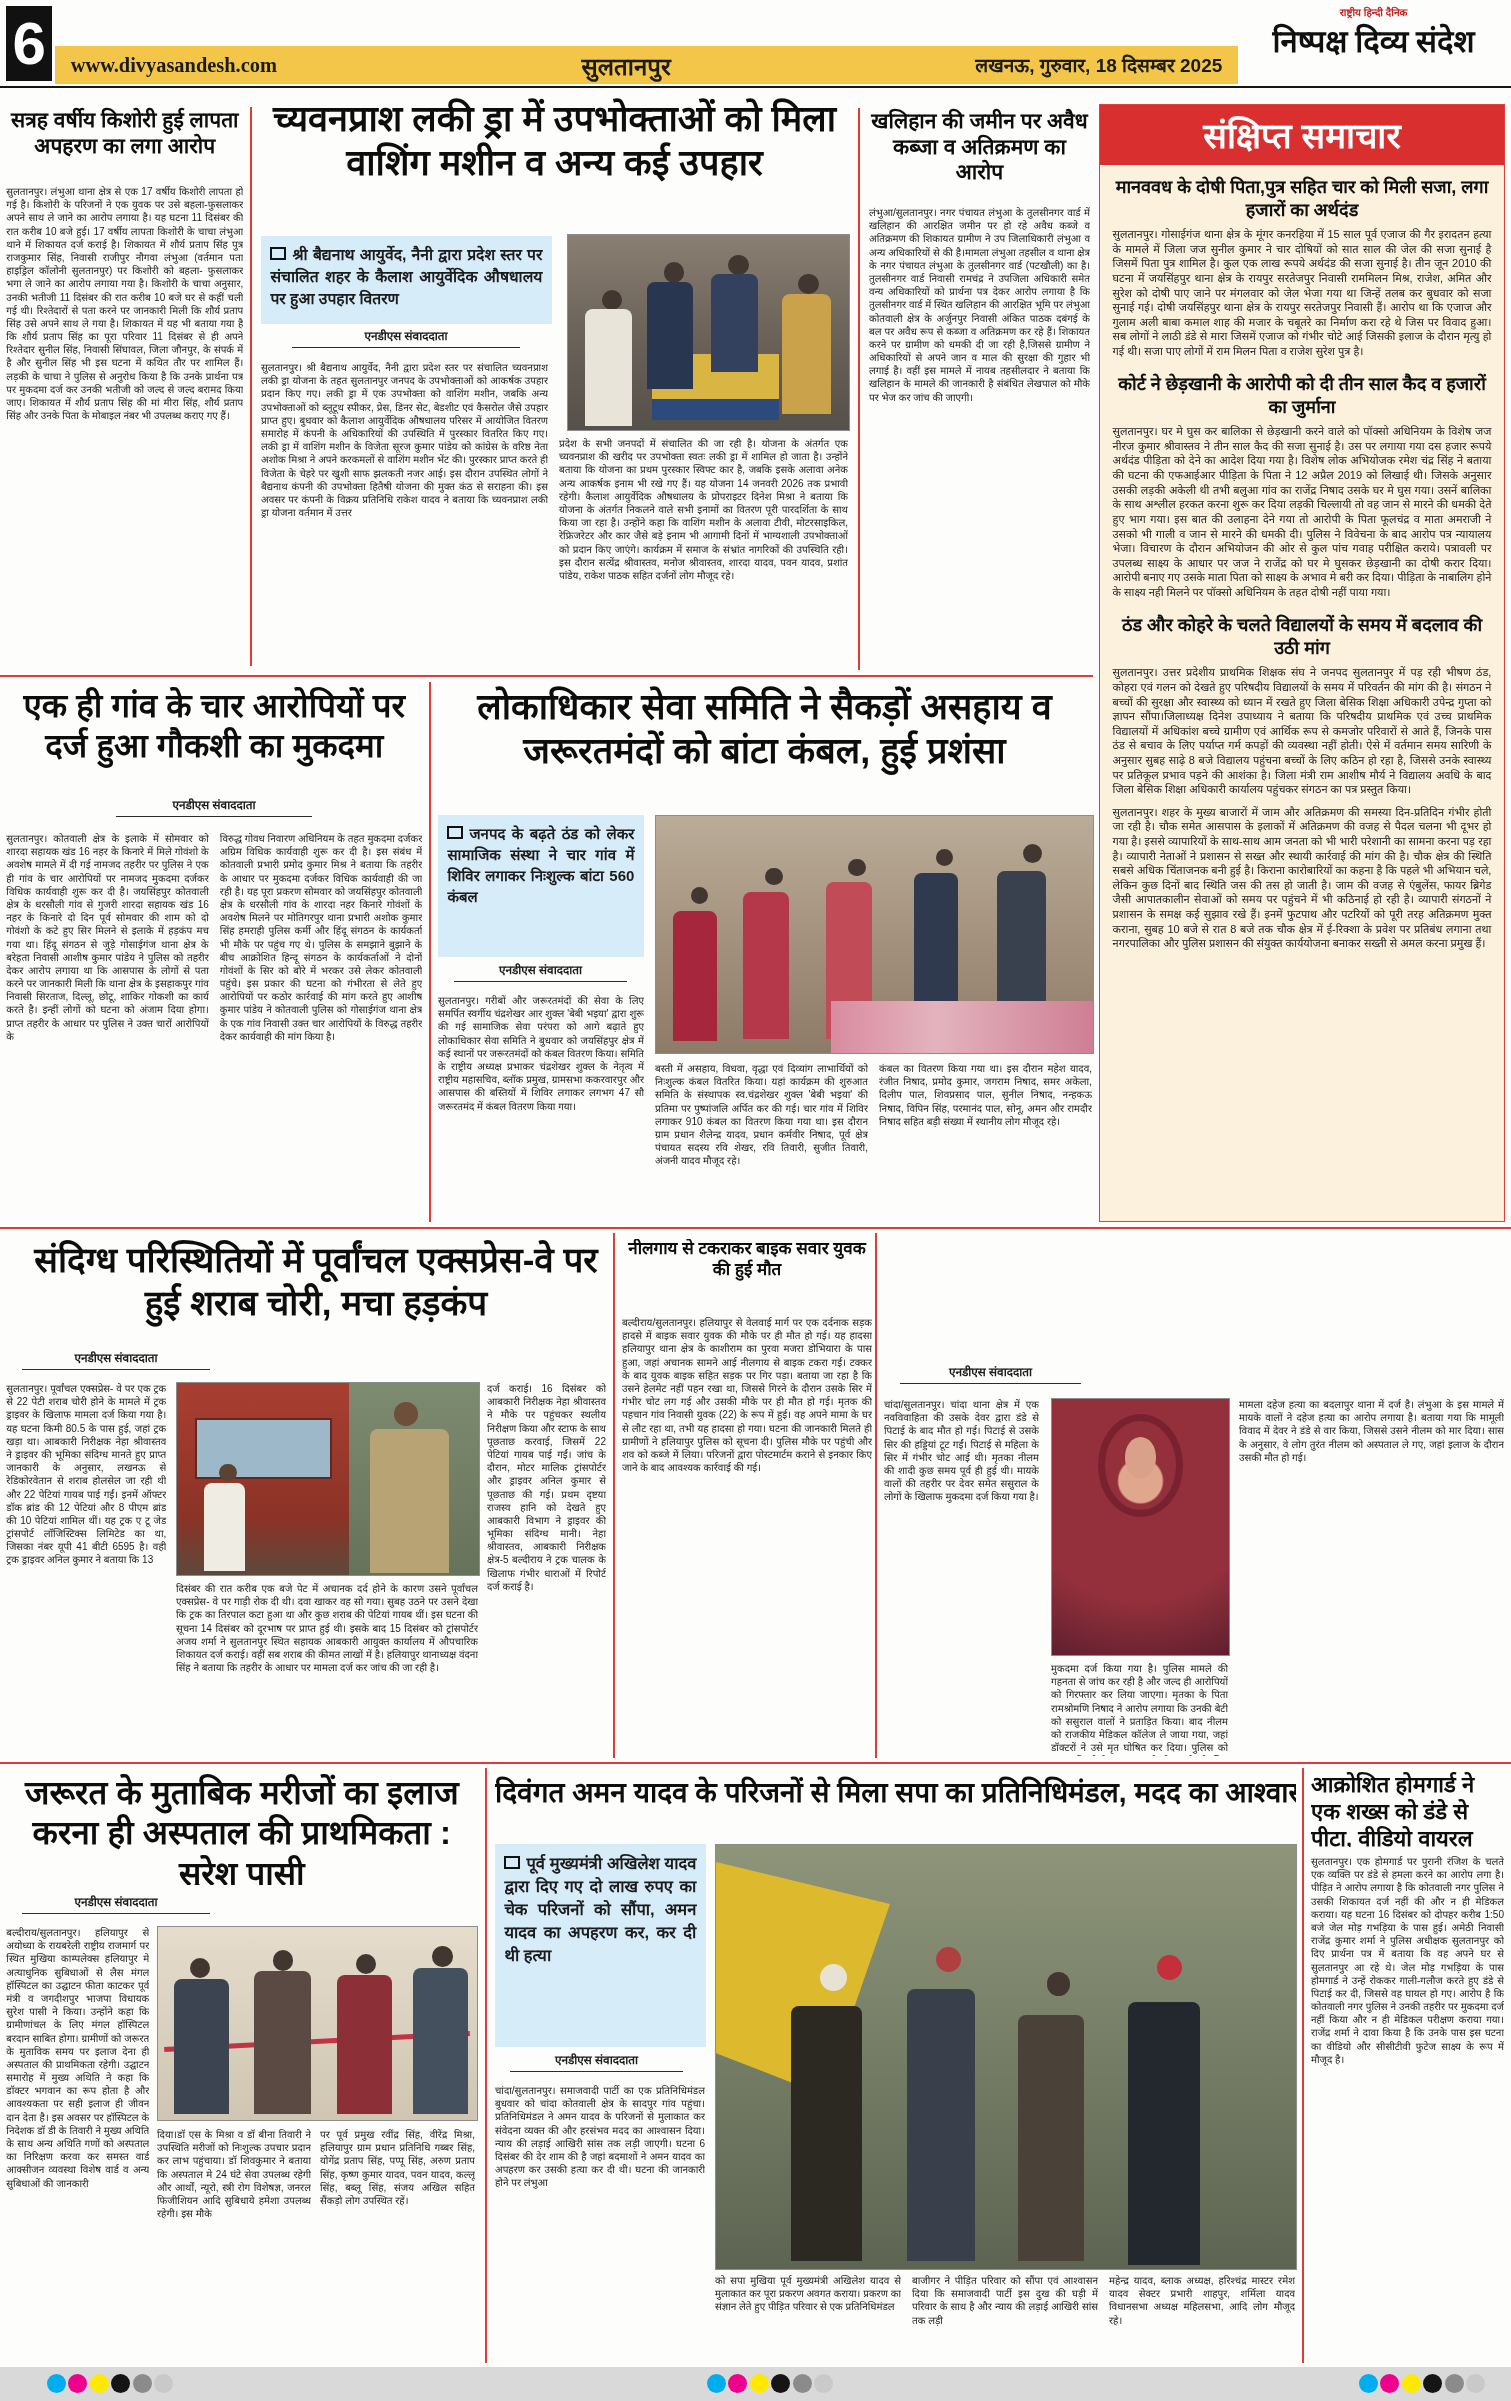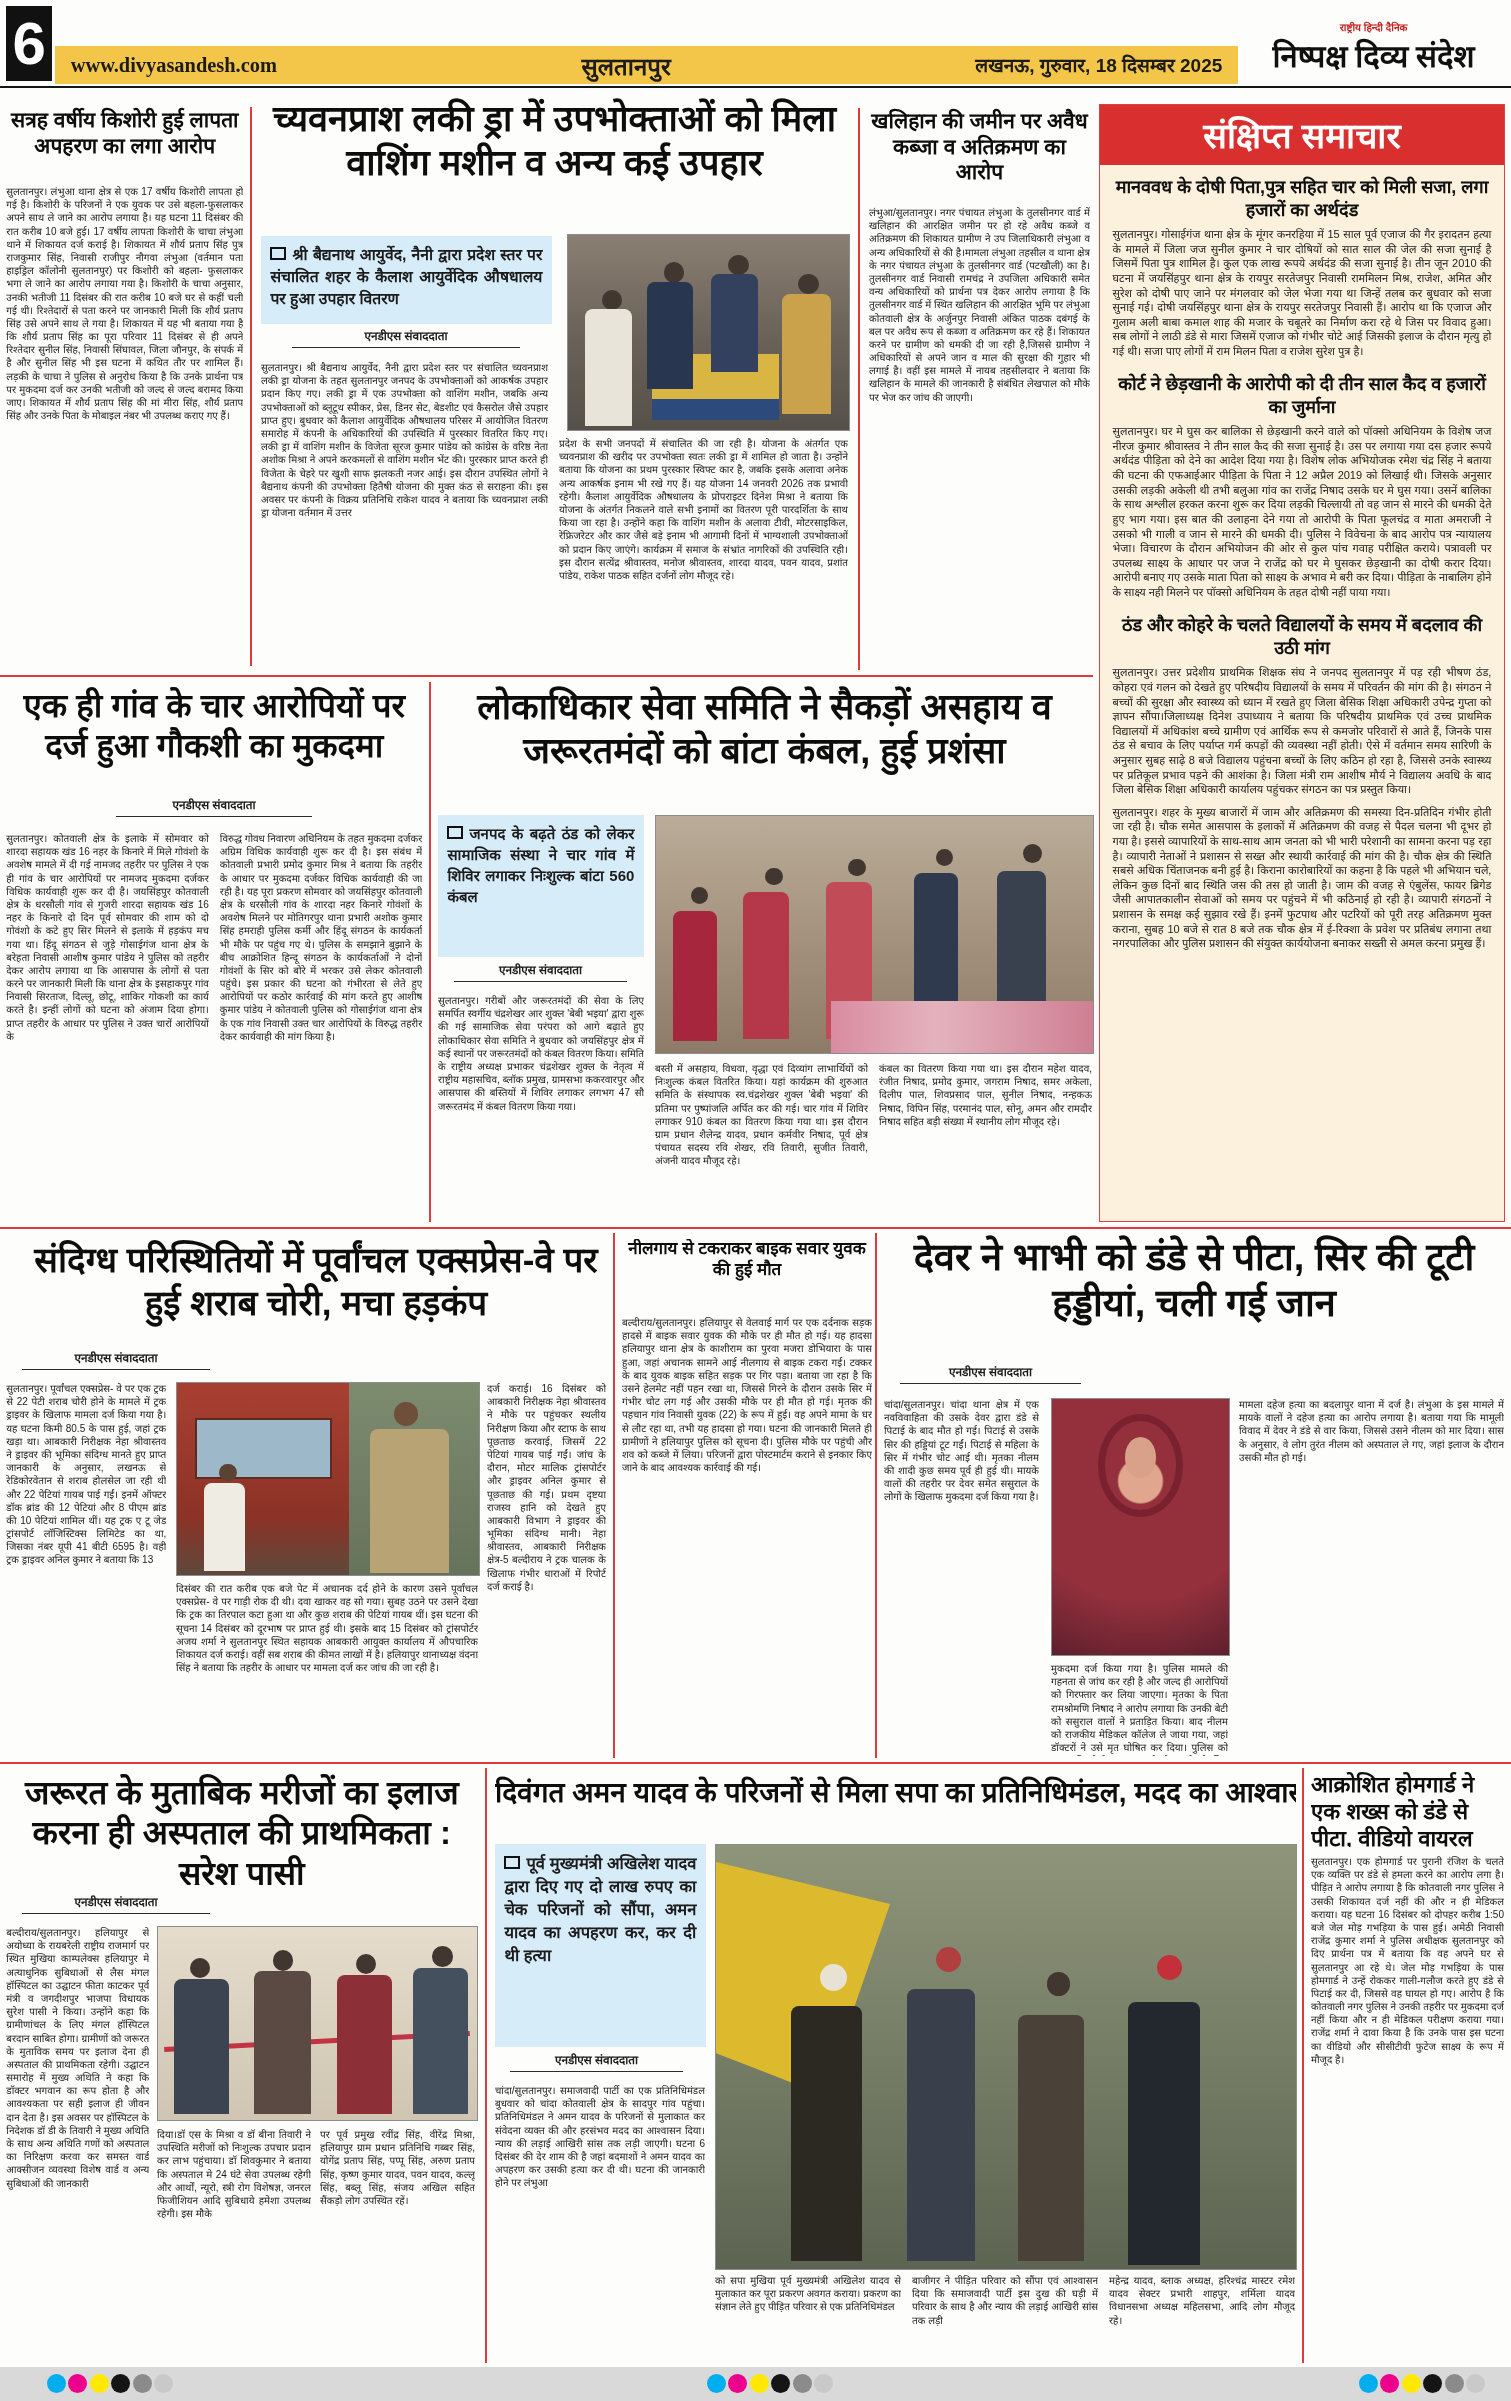--- a/index.html
+++ b/index.html
@@ -19,21 +19,21 @@
   .cols>div{flex:1;}
   .ph{position:absolute;overflow:hidden;border:0.8px solid #8c8c8c;}
   .hd{position:absolute;border-radius:50%;background:#423730;}
   .tor{position:absolute;border-radius:7.9px 7.9px 0 0;}
   
   .numbox{background:#111;color:#fff;font-weight:800;font-size:60px;display:flex;align-items:center;justify-content:center;}
   .band{background:#f3c649;display:flex;align-items:center;justify-content:space-between;padding:0 15.7px;box-sizing:border-box;}
   .band .site{font-weight:700;font-size:20.4px;font-family:"Liberation Serif","DejaVu Serif",serif;}
   .band .ed{font-weight:800;font-size:24px;}
   .band .dt{font-weight:700;font-size:19px;}
-  .mast{display:flex;flex-direction:column;align-items:center;justify-content:flex-start;overflow:hidden;margin-top:15px;}
+  .mast{display:flex;flex-direction:column;align-items:center;justify-content:flex-start;overflow:hidden;}
   .mast .tag{color:#c42222;font-weight:700;font-size:10.2px;}
   .mast .nm{color:#101010;font-weight:800;font-size:31px;font-family:"Liberation Serif","DejaVu Serif",serif;white-space:nowrap;}
   
   .briefs{background:#fbf1dc;border:1.6px solid #e04040;box-sizing:border-box;overflow:hidden;}
   .briefs-head{background:#d92f2f;color:#fff;font-weight:800;font-size:35px;text-align:center;padding:6.3px 0;}
   .brief{padding:4.7px 12.6px 3.1px;}
   .brief .btt{font-weight:800;font-size:18px;text-align:center;line-height:1.3;margin:6.3px 0 4.7px;color:#101010;}
   .brief .bbd{font-size:11px;line-height:1.33;text-align:justify;}
   .ftr{background:#d9d9d9;}
   .dots{position:absolute;top:7px;display:flex;gap:2.4px;}
@@ -155,21 +155,20 @@
   <div class="abs cols" style="left:176px;top:1582px;width:302px;height:174px;">
     <div class="bt">दिसंबर की रात करीब एक बजे पेट में अचानक दर्द होने के कारण उसने पूर्वांचल एक्सप्रेस- वे पर गाड़ी रोक दी थी। दवा खाकर वह सो गया। सुबह उठने पर उसने देखा कि ट्रक का तिरपाल कटा हुआ था और कुछ शराब की पेटियां गायब थीं। इस घटना की सूचना 14 दिसंबर को दूरभाष पर प्राप्त हुई थी। इसके बाद 15 दिसंबर को ट्रांसपोर्टर अजय शर्मा ने सुलतानपुर स्थित सहायक आबकारी आयुक्त कार्यालय में औपचारिक शिकायत दर्ज कराई। वहीं सब शराब की कीमत लाखों में है। हलियापुर थानाध्यक्ष वंदना सिंह ने बताया कि तहरीर के आधार पर मामला दर्ज कर जांच की जा रही है।</div>
   </div>
   <div class="abs bt" style="left:487px;top:1382px;width:119px;height:374px;">दर्ज कराई। 16 दिसंबर को आबकारी निरीक्षक नेहा श्रीवास्तव ने मौके पर पहुंचकर स्थलीय निरीक्षण किया और स्टाफ के साथ पूछताछ करवाई, जिसमें 22 पेटियां गायब पाई गईं। जांच के दौरान, मोटर मालिक ट्रांसपोर्टर और ड्राइवर अनिल कुमार से पूछताछ की गई। प्रथम दृष्टया राजस्व हानि को देखते हुए आबकारी विभाग ने ड्राइवर की भूमिका संदिग्ध मानी। नेहा श्रीवास्तव, आबकारी निरीक्षक क्षेत्र-5 बल्दीराय ने ट्रक चालक के खिलाफ गंभीर धाराओं में रिपोर्ट दर्ज कराई है।</div>
   <div class="vr" style="left:613px;top:1233px;height:525px;"></div>
 
   <div class="abs hl" style="left:622px;top:1239px;width:250px;height:69px;font-size:17px;">नीलगाय से टकराकर बाइक सवार युवक की हुई मौत</div>
   <div class="abs bt" style="left:622px;top:1316px;width:250px;height:440px;">बल्दीराय/सुलतानपुर। हलियापुर से वेलवाई मार्ग पर एक दर्दनाक सड़क हादसे में बाइक सवार युवक की मौके पर ही मौत हो गई। यह हादसा हलियापुर थाना क्षेत्र के काशीराम का पुरवा मजरा डोभियारा के पास हुआ, जहां अचानक सामने आई नीलगाय से बाइक टकरा गई। टक्कर के बाद युवक बाइक सहित सड़क पर गिर पड़ा। बताया जा रहा है कि उसने हेलमेट नहीं पहन रखा था, जिससे गिरने के दौरान उसके सिर में गंभीर चोट लग गई और उसकी मौके पर ही मौत हो गई। मृतक की पहचान गांव निवासी युवक (22) के रूप में हुई। वह अपने मामा के घर से लौट रहा था, तभी यह हादसा हो गया। घटना की जानकारी मिलते ही ग्रामीणों ने हलियापुर पुलिस को सूचना दी। पुलिस मौके पर पहुंची और शव को कब्जे में लिया। परिजनों द्वारा पोस्टमार्टम कराने से इनकार किए जाने के बाद आवश्यक कार्रवाई की गई।</div>
   <div class="vr" style="left:875px;top:1233px;height:525px;"></div>
 
-  <div class="abs hl" style="left:884px;top:1234px;width:620px;height:119px;font-size:38px;">देवर ने भाभी को डंडे से पीटा, सिर की टूटी हड्डीयां, चली गई जान</div>
   <div class="abs byl" style="left:900px;top:1363px;width:181px;">एनडीएस संवाददाता</div>
   <div class="abs bt" style="left:884px;top:1398px;width:155px;height:358px;">चांदा/सुलतानपुर। चांदा थाना क्षेत्र में एक नवविवाहिता की उसके देवर द्वारा डंडे से पिटाई के बाद मौत हो गई। पिटाई से उसके सिर की हड्डियां टूट गईं। पिटाई से महिला के सिर में गंभीर चोट आई थी। मृतका नीलम की शादी कुछ समय पूर्व ही हुई थी। मायके वालों की तहरीर पर देवर समेत ससुराल के लोगों के खिलाफ मुकदमा दर्ज किया गया है।</div>
   <div class="ph" style="left:1051px;top:1398px;width:177px;height:256px;background:radial-gradient(circle at 50% 32%,#e0a78e 11%,#93303c 12% 62%,#5e1f2e);">
     <div class="abs" style="left:26%;top:6%;width:48%;height:40%;border-radius:50%;border:7.9px solid #7a2130;box-sizing:border-box;"></div>
     <div class="abs" style="left:41%;top:15%;width:18%;height:16%;border-radius:50%;background:#d9a18a;"></div>
   </div>
   <div class="abs bt" style="left:1051px;top:1662px;width:177px;height:94px;">मुकदमा दर्ज किया गया है। पुलिस मामले की गहनता से जांच कर रही है और जल्द ही आरोपियों को गिरफ्तार कर लिया जाएगा। मृतका के पिता रामश्रोमणि निषाद ने आरोप लगाया कि उनकी बेटी को ससुराल वालों ने प्रताड़ित किया। बाद नीलम को राजकीय मेडिकल कॉलेज ले जाया गया, जहां डॉक्टरों ने उसे मृत घोषित कर दिया। पुलिस को सूचना मिलने के बाद शव को पोस्टमार्टम के लिए भेजा गया।</div>
   <div class="abs bt" style="left:1239px;top:1398px;width:265px;height:358px;">मामला दहेज हत्या का बदलापुर थाना में दर्ज है। लंभुआ के इस मामले में मायके वालों ने दहेज हत्या का आरोप लगाया है। बताया गया कि मामूली विवाद में देवर ने डंडे से वार किया, जिससे उसने नीलम को मार दिया। सास के अनुसार, वे लोग तुरंत नीलम को अस्पताल ले गए, जहां इलाज के दौरान उसकी मौत हो गई।</div>
 
   <div class="hrr" style="left:0;top:1762px;width:1512px;"></div>

